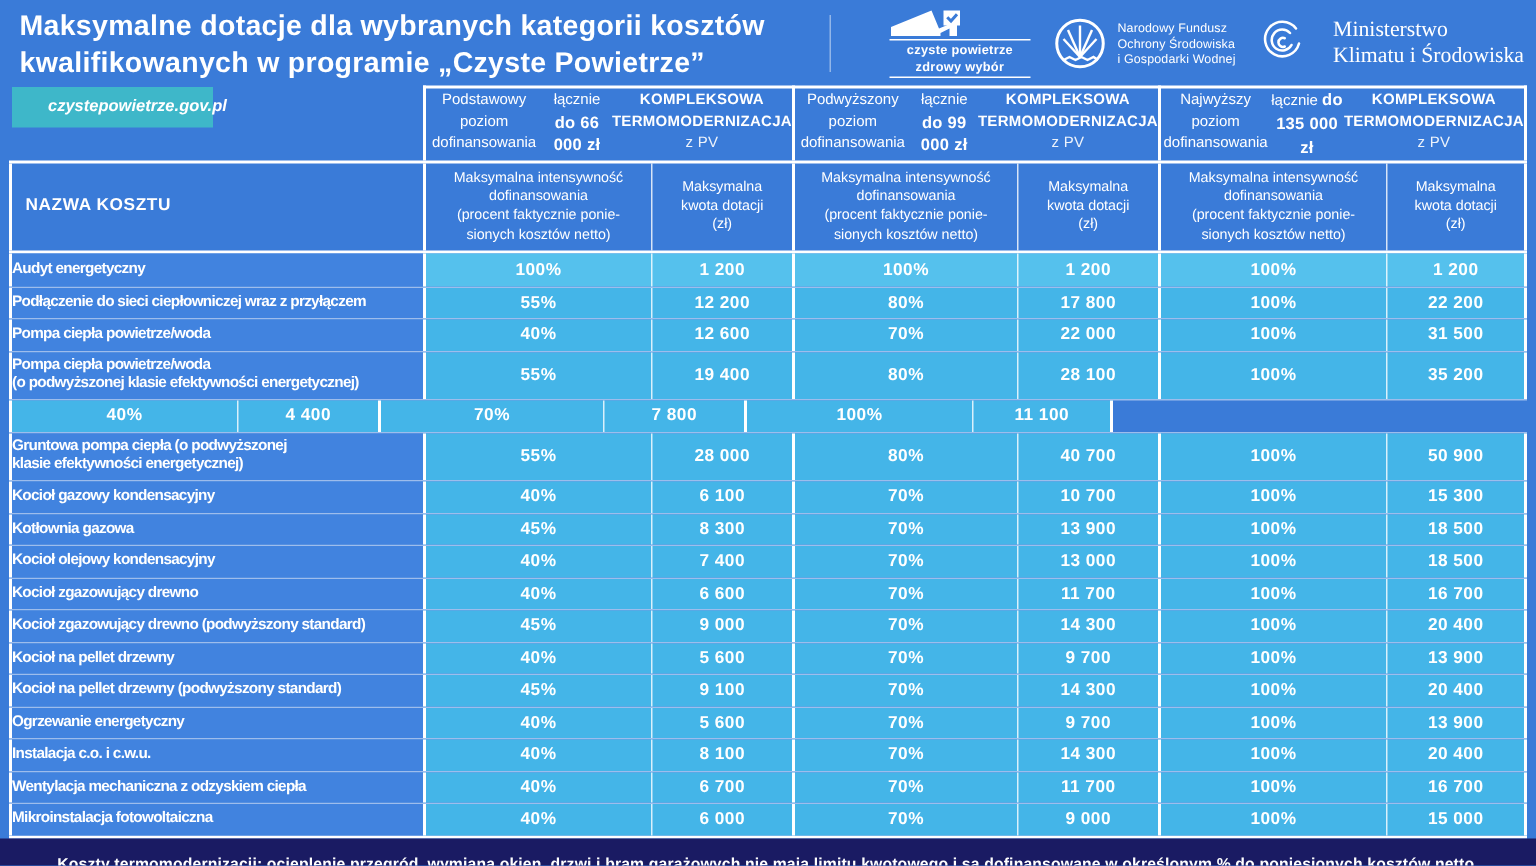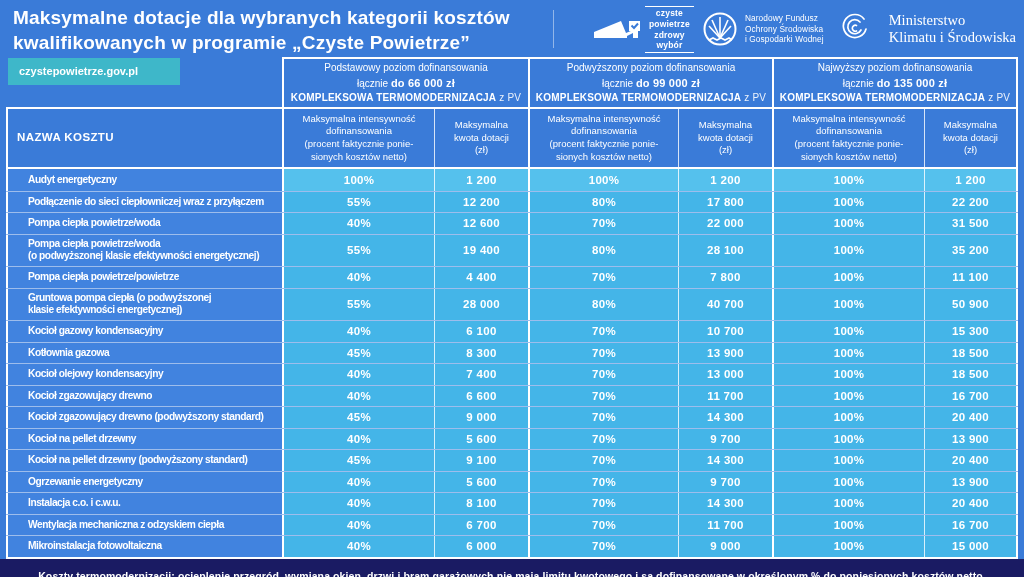--- a/index.html
+++ b/index.html
@@ -11,21 +11,21 @@
   }
   
   .hdr{position:relative;height:57px}
   .title{
     position:absolute;left:13px;top:6px;
     font-size:19px;font-weight:bold;line-height:1.3;
     letter-spacing:.2px;white-space:pre-line;
   }
   .logos{position:absolute;right:8px;top:6px;height:46px;display:flex;align-items:center;gap:15px}
   .hdr-divider{width:1px;height:38px;background:rgba(255,255,255,.45);margin-right:24px}
-  .logo-cp{display:flex;align-items:center;width:94px}
+  .logo-cp{display:flex;flex-direction:column;width:94px}
   .logo-cp .txt{
     margin-top:1px;border-top:1.5px solid #fff;border-bottom:1.5px solid #fff;
     padding:1px 4px;text-align:center;font-size:8.5px;font-weight:bold;
     line-height:1.25;white-space:pre-line;letter-spacing:.2px;
   }
   .logo-nf{display:flex;align-items:center;gap:7px}
   .logo-nf .txt{font-size:8.3px;line-height:1.3;white-space:pre-line;letter-spacing:.1px}
   .logo-min{display:flex;align-items:center;gap:20px}
   .logo-min .txt{font-family:"Liberation Serif",serif;font-size:14.5px;line-height:1.2;white-space:pre-line}
   
@@ -36,27 +36,27 @@
   .c-p1{width:152px}.c-a1{width:94px}
   .c-p2{width:150px}.c-a2{width:94px}
   .c-p3{width:152px}.c-a3{width:94px;border-right:2px solid #fff}
   .bL{border-left:2px solid #fff}
   .bLt{border-left:1px solid rgba(255,255,255,.8)}
   .bO{border-left:2px solid #fff}
   
   .rowA{height:50px}
   .badge-cell{position:relative}
   .badge{
-    position:absolute;left:2px;top:1px;width:172px;height:27px;
+    position:absolute;left:2px;top:1px;width:134px;height:27px;
     background:#3eb7c9;color:#fff;font-size:11px;font-weight:bold;
-    line-height:27px;padding-left:11px;box-sizing:border-box;cursor:pointer;
+    line-height:27px;padding-left:24px;box-sizing:border-box;cursor:pointer;font-style:italic;
   }
   .ghead{
     width:246px;border-top:2px solid #fff;
-    display:flex;flex-direction:column;justify-content:center;
+    display:flex;flex-direction:row;justify-content:center;
     text-align:center;font-size:10px;line-height:1.45;padding-top:1px;
   }
   .ghead.g2{width:244px}
   .ghead .l2 b{font-size:11px;letter-spacing:.2px}
   .ghead .l3{font-weight:bold;letter-spacing:.2px}
   .ghead .l3 .pv{font-weight:normal;opacity:.9}
   
   .rowB{height:60px;border-top:2px solid #fff}
   .rowB .cell{
     display:flex;align-items:center;justify-content:center;
@@ -65,21 +65,21 @@
   .rowB .c-name{
     justify-content:flex-start;text-align:left;padding-left:9px;
     font-size:11.5px;font-weight:bold;letter-spacing:.4px;
   }
   
   .tbody{border-top:2px solid #fff;border-bottom:2px solid #fff}
   .trow{display:flex;height:21.5px}
   .trow.tall{height:32.5px}
   .trow + .trow{border-top:1px solid rgba(255,255,255,.5)}
   .trow .c-name{
-    background:#4183df;display:flex;align-items:center;padding-left:20px;
+    background:#4183df;display:flex;align-items:center;padding-left:0;
     font-size:10.2px;font-weight:bold;letter-spacing:-.45px;
     white-space:pre;line-height:1.18;overflow:hidden;
   }
   .trow .val{
     display:flex;align-items:center;justify-content:center;
     background:#44b5e8;font-size:11.5px;font-weight:bold;letter-spacing:.3px;
   }
   .trow:first-child .val{background:#55c1ed}
   
   .footer{
@@ -226,21 +226,20 @@
     <div class="cell c-name name bO">Pompa ciepła powietrze/woda
 (o podwyższonej klasie efektywności energetycznej)</div>
     <div class="cell c-p1 val bL">55%</div>
     <div class="cell c-a1 val bLt">19 400</div>
     <div class="cell c-p2 val bL">80%</div>
     <div class="cell c-a2 val bLt">28 100</div>
     <div class="cell c-p3 val bL">100%</div>
     <div class="cell c-a3 val bLt">35 200</div>
   </div>
       <div class="trow">
-    <div class="cell c-name name bO">Pompa ciepła powietrze/powietrze</div>
     <div class="cell c-p1 val bL">40%</div>
     <div class="cell c-a1 val bLt">4 400</div>
     <div class="cell c-p2 val bL">70%</div>
     <div class="cell c-a2 val bLt">7 800</div>
     <div class="cell c-p3 val bL">100%</div>
     <div class="cell c-a3 val bLt">11 100</div>
   </div>
       <div class="trow tall">
     <div class="cell c-name name bO">Gruntowa pompa ciepła (o podwyższonej
 klasie efektywności energetycznej)</div>

